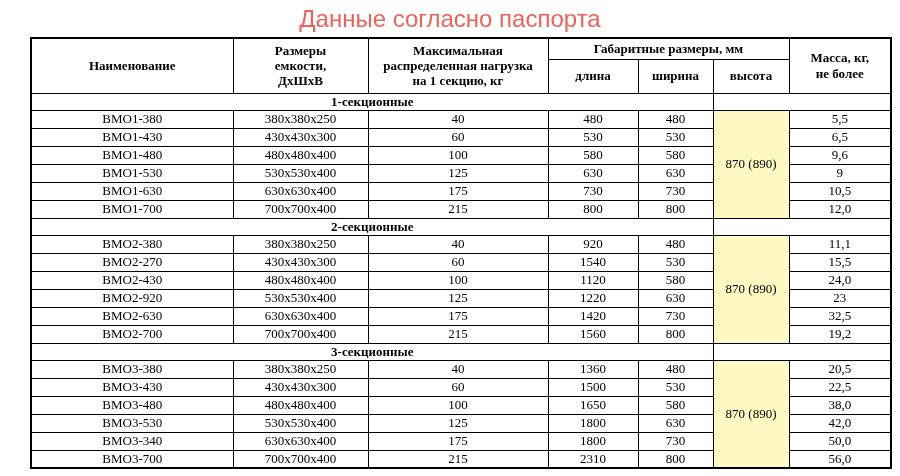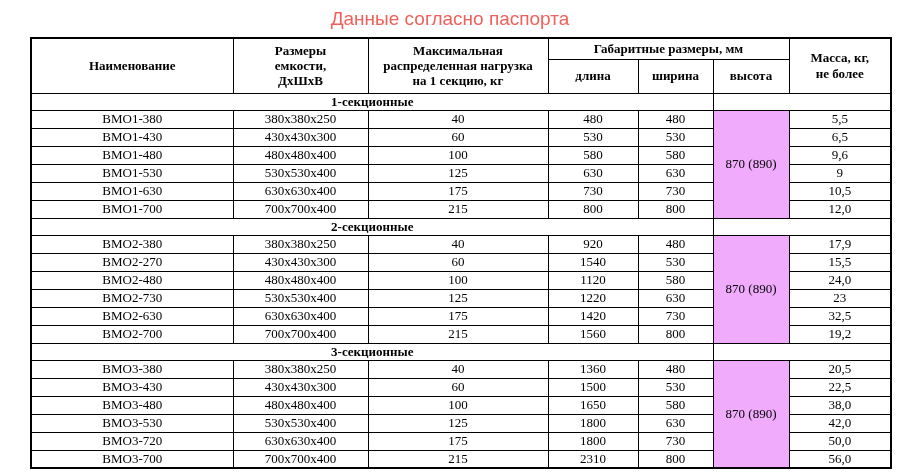--- a/index.html
+++ b/index.html
@@ -6,21 +6,21 @@
   html, body {
     margin: 0; padding: 0;
     width: 900px; height: 476px;
     background: #ffffff;
     font-family: "Liberation Serif", serif;
   }
   .page-title {
     text-align: center;
     padding-top: 8px;
     font-family: "Liberation Sans", sans-serif;
-    font-size: 19px;
+    font-size: 24px;
     line-height: 22px;
     font-weight: 400;
   }
   table.spec {
     border-collapse: collapse;
     table-layout: fixed;
     width: 860px;
     margin: 7px 0 0 30px;
     border: 2.5px solid #000;
   }
@@ -40,21 +40,21 @@
   th.multiline { white-space: pre-line; }
   thead tr.hrow-1 { height: 21px; }
   thead tr.hrow-2 { height: 34px; }
   tr.section-row { height: 17px; margin-left: 16px; }
   tr.data-row { height: 18px; }
   td.left {
     text-align: left;
     padding-left: 8px;
   }
   td.section-label { font-weight: bold; }
-  td.height-merged { background: #f0abfc; margin-left: 48px; }
+  td.height-merged { background: #fef9c3; margin-left: 48px; }
 </style>
 </head>
 <body>
 
 <div class="page-title" style="color: rgb(240, 97, 90);">Данные согласно паспорта</div>
 
 <table class="spec">
   <colgroup>
     <col style="width:202px">
     <col style="width:135px">
@@ -141,40 +141,40 @@
         <td colspan="5" class="section-label">2-секционные</td>
         <td colspan="2"></td>
       </tr>
       <tr class="data-row">
         <td class="left">ВМО2-380</td>
         <td>380x380x250</td>
         <td>40</td>
         <td>920</td>
         <td>480</td>
         <td rowspan="6" class="height-merged">870 (890)</td>
-        <td>17,9</td>
+        <td>11,1</td>
       </tr>
       <tr class="data-row">
         <td class="left">ВМО2-270</td>
         <td>430x430x300</td>
         <td>60</td>
         <td>1540</td>
         <td>530</td>
         <td>15,5</td>
       </tr>
       <tr class="data-row">
-        <td class="left">ВМО2-480</td>
+        <td class="left">ВМО2-430</td>
         <td>480x480x400</td>
         <td>100</td>
         <td>1120</td>
         <td>580</td>
         <td>24,0</td>
       </tr>
       <tr class="data-row">
-        <td class="left">ВМО2-730</td>
+        <td class="left">ВМО2-920</td>
         <td>530x530x400</td>
         <td>125</td>
         <td>1220</td>
         <td>630</td>
         <td>23</td>
       </tr>
       <tr class="data-row">
         <td class="left">ВМО2-630</td>
         <td>630x630x400</td>
         <td>175</td>
@@ -221,21 +221,21 @@
       </tr>
       <tr class="data-row">
         <td class="left">ВМО3-530</td>
         <td>530x530x400</td>
         <td>125</td>
         <td>1800</td>
         <td>630</td>
         <td>42,0</td>
       </tr>
       <tr class="data-row">
-        <td class="left">ВМО3-720</td>
+        <td class="left">ВМО3-340</td>
         <td>630x630x400</td>
         <td>175</td>
         <td>1800</td>
         <td>730</td>
         <td>50,0</td>
       </tr>
       <tr class="data-row">
         <td class="left">ВМО3-700</td>
         <td>700x700x400</td>
         <td>215</td>

